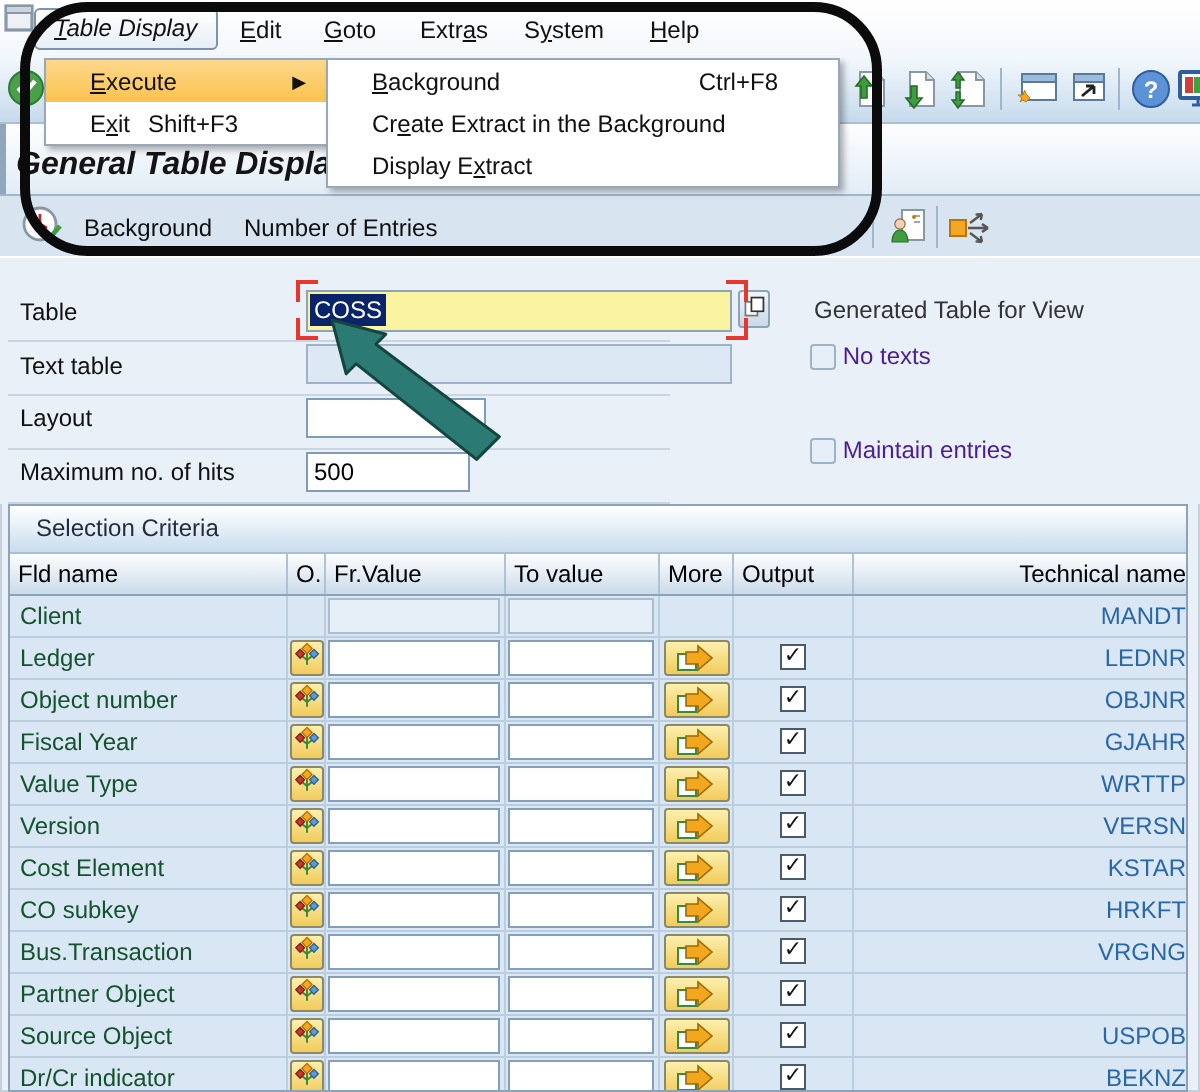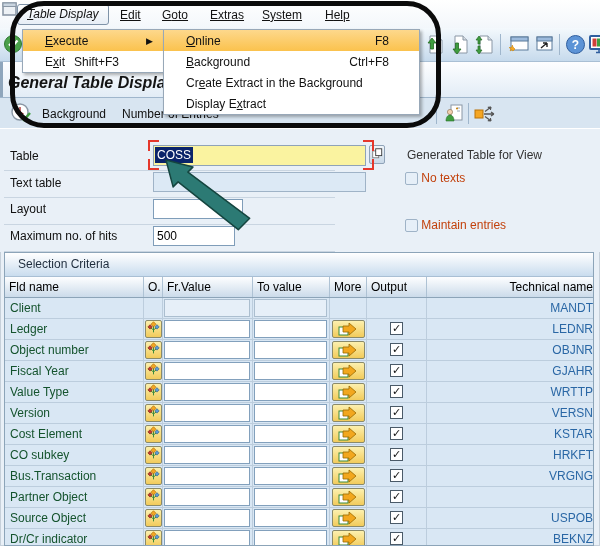--- a/index.html
+++ b/index.html
@@ -2,21 +2,21 @@
 <html><head>
 <meta charset="utf-8">
 <style>
   html,body{margin:0;padding:0;background:#fff;}
   .screen{position:relative;width:600px;height:546px;overflow:hidden;
     font-family:"Liberation Sans",sans-serif;font-size:12px;color:#111;
     background:#E9F0F7;box-shadow:inset 0 0 0 1px #C6D0DA;}
   
   .menubar{position:absolute;left:0;top:0;right:0;height:28px;
     background:linear-gradient(#FFFFFF,#F3F7FB);border-bottom:1px solid #D7E0EA;z-index:10;}
-  .menuitem{position:absolute;top:8px;white-space:nowrap;cursor:default;text-decoration:underline;}
+  .menuitem{position:absolute;top:8px;white-space:nowrap;cursor:default;}
   .menubtn{position:absolute;left:17px;top:4px;height:19px;line-height:19px;padding:0 9px;
     background:linear-gradient(#FFFFFF,#E7EEF6);border:1px solid #7F93A8;border-radius:3px;z-index:45;font-style:italic;}
   .mn{text-decoration:underline;}
   .frame-left{position:absolute;left:0;top:0;width:3px;height:97px;background:#8FA6BC;z-index:9;}
   .stdbar{position:absolute;left:0;top:28px;right:0;height:33px;
     background:linear-gradient(#F4F9FD,#C6DAEC);border-bottom:1px solid #A9BFD4;z-index:10;}
   .tbic{position:absolute;top:6px;}
   .vsep{position:absolute;top:6px;width:1px;height:21px;background:#9FB6CC;}
   .titlerow{position:absolute;left:0;top:62px;right:0;height:35px;
     background:linear-gradient(#FDFEFF,#E2ECF6);z-index:5;}
@@ -33,21 +33,21 @@
   .ffield{position:absolute;box-sizing:border-box;border:1px solid #8FA3B8;background:#fff;}
   .yellow{background:#FAF3A0;}
   .disabled{background:#DCE9F5;border-color:#9FB3C7;}
   .sel{display:inline-block;background:#0A246A;color:#fff;padding:1px 2px;margin:1px 0 0 1px;line-height:14px;}
   input.fin{box-sizing:border-box;border:1px solid #7F9DB9;background:#fff;
     font:12px "Liberation Sans",sans-serif;padding:0 3px;position:absolute;}
   .mcbtn{position:absolute;left:369px;top:17px;width:16px;height:19px;padding:0;
     background:linear-gradient(#EFF5FA,#C9D9E8);border:1px solid #8FA3B8;border-radius:2px;}
   .cbx{display:inline-block;vertical-align:-3px;width:13px;height:13px;box-sizing:border-box;
     border:1px solid #9FB3C7;background:#E6EFF8;border-radius:2px;}
-  .gray{color:#c2410c;}
+  .gray{color:#4c1d95;}
   .rightcol{position:absolute;white-space:nowrap;}
   
   .seltable{position:absolute;left:4px;top:252px;width:590px;height:294px;box-sizing:border-box;
     border:1px solid #8CA4B8;background:#D9E7F4;overflow:hidden;z-index:5;}
   .band{height:24px;box-sizing:border-box;line-height:23px;padding-left:13px;color:#1F2D3D;
     background:linear-gradient(#FFFFFF,#C9DCEE);border-bottom:1px solid #A9BFD4;}
   .shead{display:flex;height:21px;box-sizing:border-box;
     background:linear-gradient(#FDFEFF,#CBDBEA);border-bottom:1px solid #8CA4B8;}
   .shead>div{box-sizing:border-box;border-right:1px solid #AEC2D4;padding-left:4px;line-height:20px;color:#000;}
   .srow{display:flex;height:21px;box-sizing:border-box;border-bottom:1px solid #BCCDDD;background:#D9E7F4;}
@@ -550,24 +550,20 @@
       <span><span></span><span class="mn">E</span><span>xecute</span></span>
       <span class="subarrow">▶</span>
     </div>
     <div class="mitem">
       <span><span>E</span><span class="mn">x</span><span>it</span></span>
       <span class="msc">Shift+F3</span>
     </div>
   </div>
 
   <div class="panel p2">
-    <div class="mitem hl">
-      <span><span></span><span class="mn">O</span><span>nline</span></span>
-      <span class="msc">F8</span>
-    </div>
     <div class="mitem">
       <span><span></span><span class="mn">B</span><span>ackground</span></span>
       <span class="msc">Ctrl+F8</span>
     </div>
     <div class="mitem">
       <span><span>Cr</span><span class="mn">e</span><span>ate Extract in the Background</span></span>
     </div>
     <div class="mitem">
       <span><span>Display E</span><span class="mn">x</span><span>tract</span></span>
     </div>

